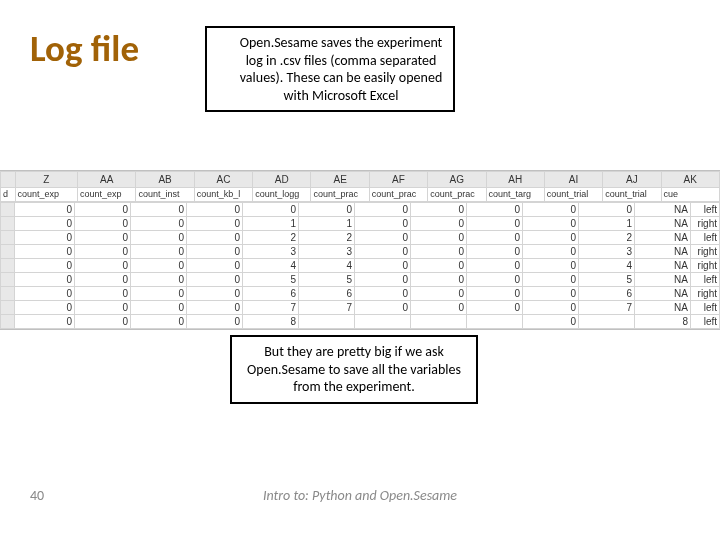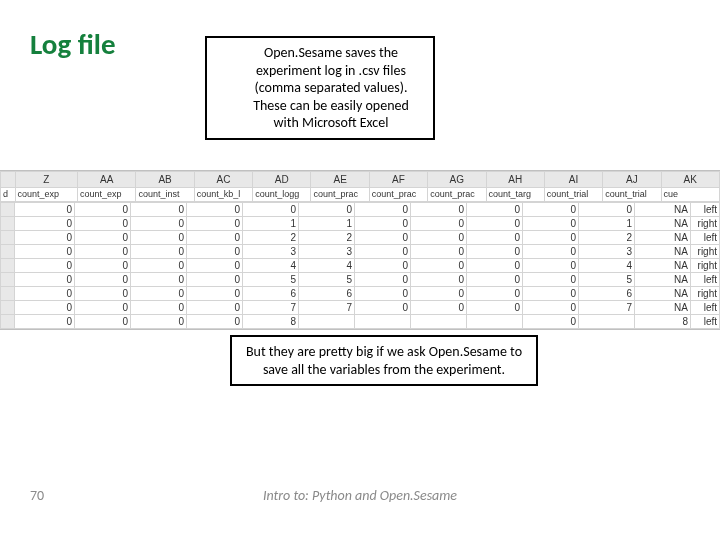--- a/index.html
+++ b/index.html
@@ -9,43 +9,43 @@
     height: 540px;
     background: #fff;
     font-family: Calibri, Arial, sans-serif;
     position: relative;
     overflow: hidden;
   }
   .title {
     position: absolute;
     top: 26px;
     left: 30px;
-    font-size: 29px;
+    font-size: 37px;
     font-weight: bold;
-    color: #15803d;
+    color: #a16207;
   }
   .callout {
     position: absolute;
     border: 2px solid #000;
     background: #fff;
     text-align: center;
     font-size: 14px;
     line-height: 1.25;
     padding: 6px 10px;
   }
   .callout.top {
-    top: 36px;
+    top: 26px;
     left: 205px;
-    width: 230px;
+    width: 250px;
     padding-left: 32px;
   }
   .callout.bottom {
     top: 335px;
     left: 230px;
-    width: 308px;
+    width: 248px;
   }
   .sheet {
     position: absolute;
     top: 170px;
     left: 0;
     right: 0;
     border-top: 1px solid #c0c0c0;
     border-bottom: 1px solid #c0c0c0;
     font-family: Arial, sans-serif;
     font-size: 10px;
@@ -325,14 +325,14 @@
           <td></td>
           <td>8</td>
           <td class="txt">left</td>
         </tr>
       </tbody>
   </table>
 </div>
 
 <div class="callout bottom">But they are pretty big if we ask Open.Sesame to save all the variables from the experiment.</div>
 
-<div class="footer-num">70</div>
+<div class="footer-num">40</div>
 <div class="footer-caption">Intro to: Python and Open.Sesame</div>
 
 </body></html>

